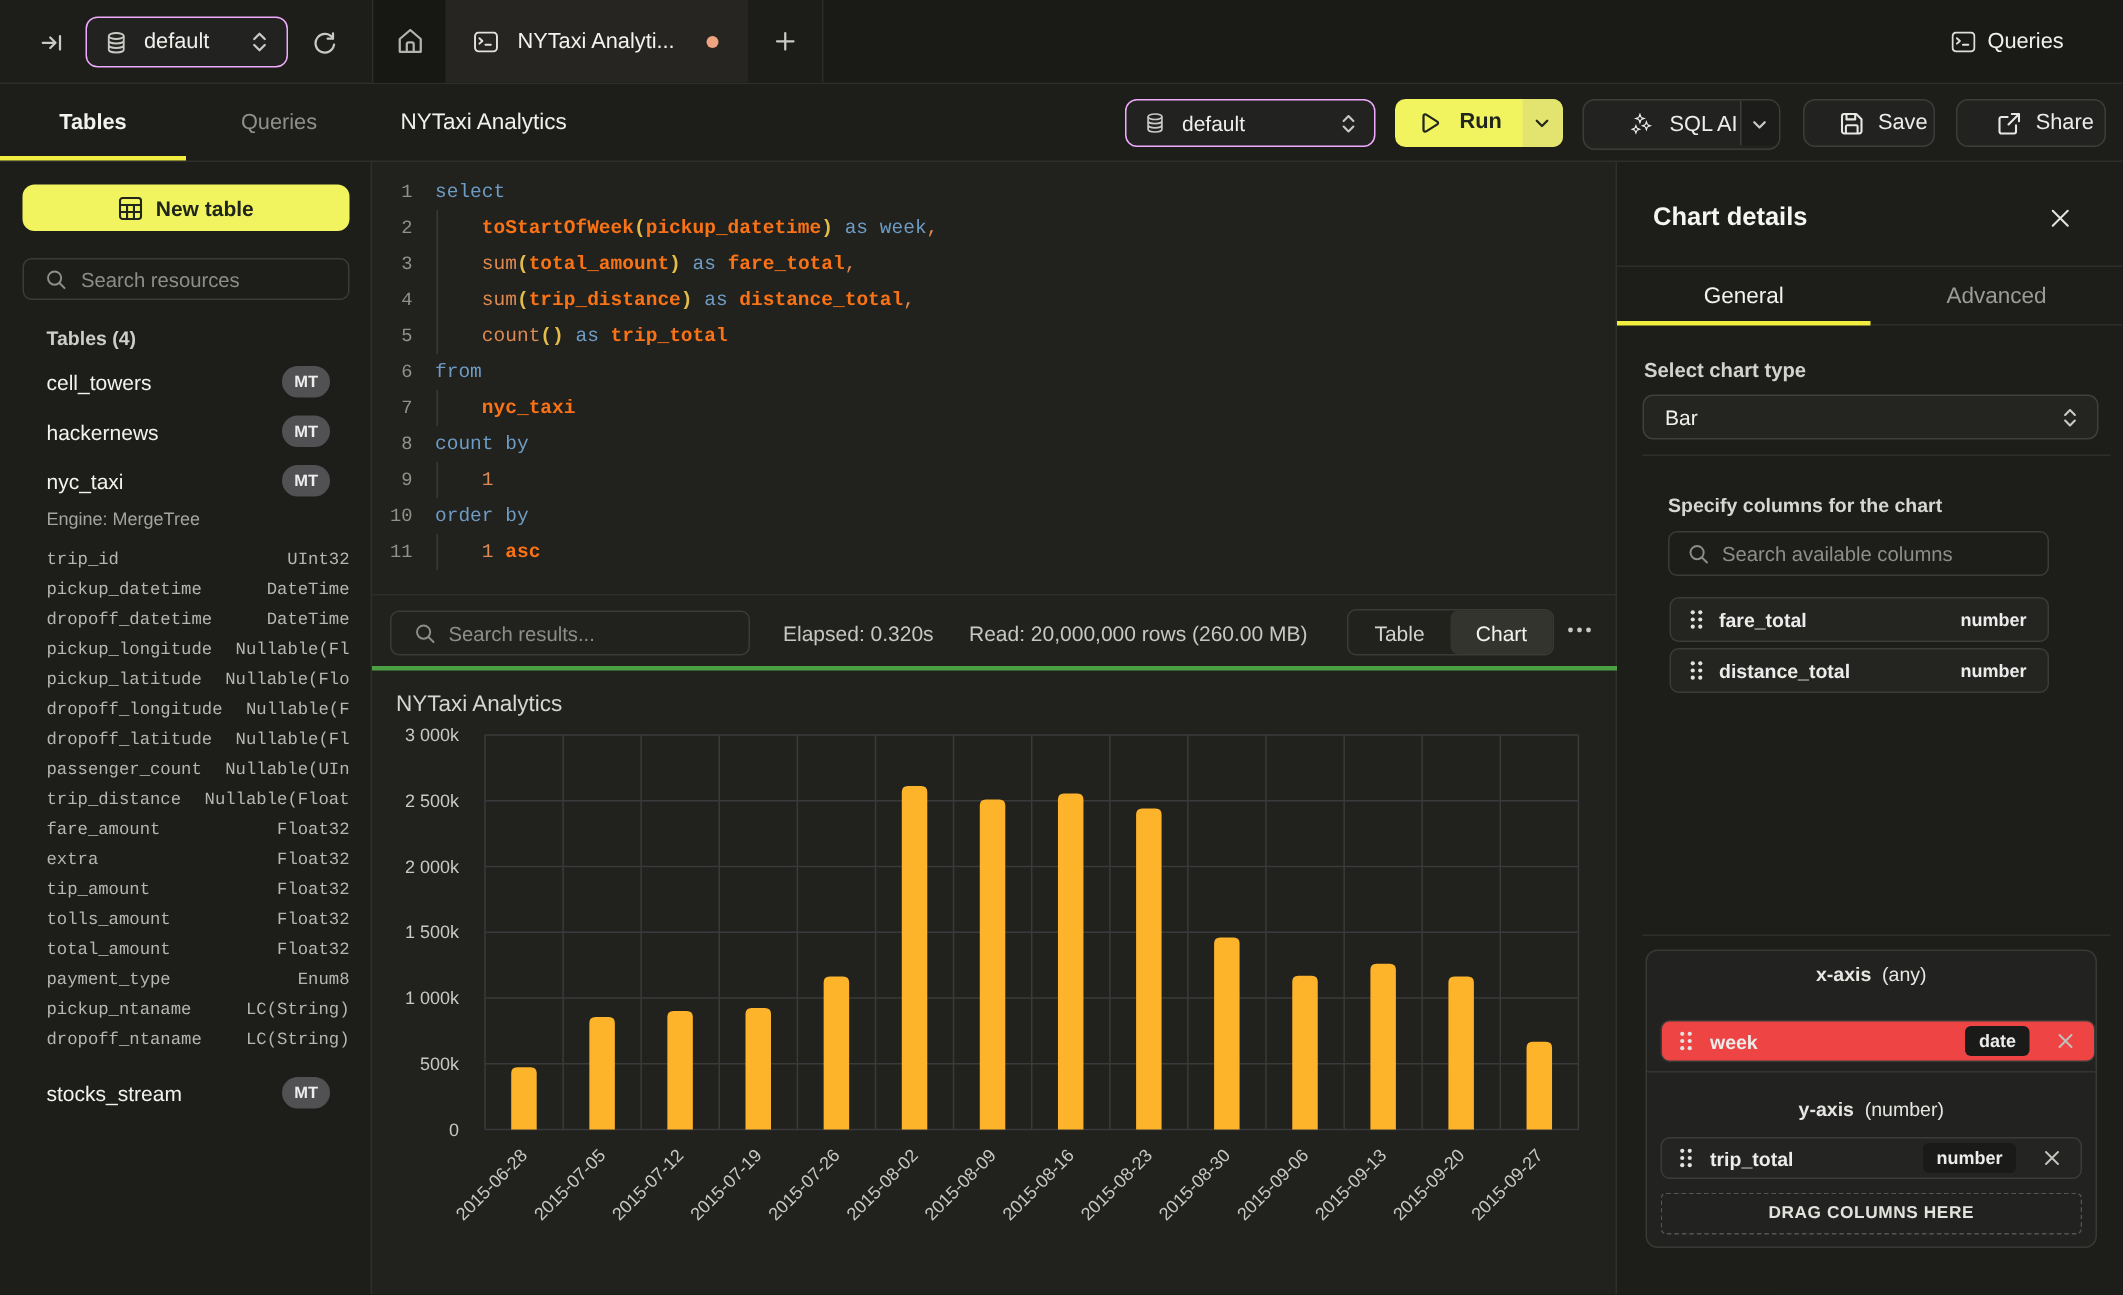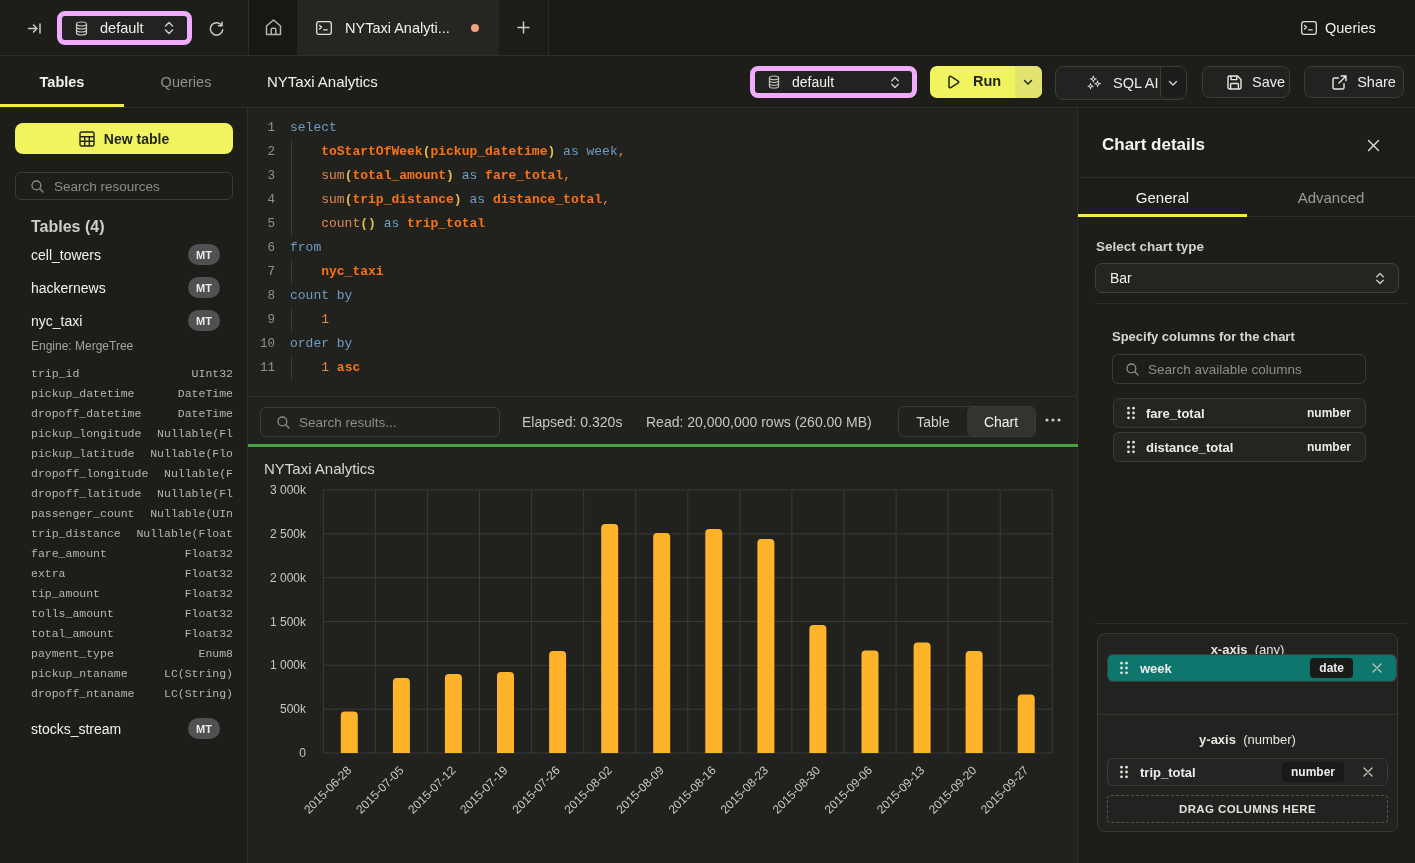--- a/index.html
+++ b/index.html
@@ -7,21 +7,21 @@
 body { font-family:"Liberation Sans", sans-serif; }
 #root { position:relative; width:1415px; height:863px; overflow:hidden; background:#1d1d1a; color:#ececec; }
 .abs { position:absolute; }
 svg { display:block; }
 
 #topbar { position:absolute; left:0; top:0; width:1415px; height:56px; background:#1d1d1a; border-bottom:1px solid #2e2e2b; }
 #tabstrip { position:absolute; left:248px; top:0; width:1167px; height:55px; background:#1a1a17; border-left:1px solid #2e2e2b; }
 #homecell { position:absolute; left:0; top:0; width:48px; height:55px; background:#171714; display:flex; align-items:center; justify-content:center; }
 #tab1 { position:absolute; left:48px; top:0; width:202px; height:55px; background:#262522; display:flex; align-items:center; }
 #pluscell { position:absolute; left:250px; top:0; width:50px; height:55px; background:#1c1c19; border-right:1px solid #2a2a27; display:flex; align-items:center; justify-content:center; }
-.ddbtn { position:absolute; display:flex; align-items:center; border:5px solid #f0abfc; border-radius:8px; background:#222220; }
+.ddbtn { position:absolute; display:flex; align-items:center; border:1px solid #f0abfc; border-radius:8px; background:#222220; }
 
 #row2 { position:absolute; left:0; top:56px; width:1415px; height:52px; background:#1d1d1a; border-bottom:1px solid #2e2e2b; }
 #sidetabs { position:absolute; left:0; top:0; width:248px; height:52px; }
 .btn { position:absolute; height:32px; display:flex; align-items:center; justify-content:center; border:1px solid #3c3c39; border-radius:8px; background:#222220; color:#ececec; font-size:14px;padding-left:20px; }
 
 #sidebar { position:absolute; left:0; top:108px; width:248px; height:755px; background:#1d1d1a; border-right:1px solid #2e2e2b; }
 
 #main { position:absolute; left:248px; top:108px; width:830px; height:755px; background:#21211e; border-right:1px solid #2e2e2b; }
 #editor { position:absolute; left:0; top:0; width:830px; height:289px; border-bottom:1px solid #2e2e2b; font-family:"Liberation Mono", monospace; font-size:13px; }
 .cl { position:absolute; left:42px; height:24px; line-height:24px; white-space:pre; color:#ececec; }
@@ -160,21 +160,21 @@
         </svg>
     <span style="margin-left:9px;font-size:14px;font-weight:600;color:#20261c">New table</span>
   </div>
   <div class="inp" style="left:15px;top:64px;width:218px;height:28px;">
     <svg style="margin-left:15px" width="13" height="13" viewBox="0 0 13 13" fill="none" stroke="#8d8d89" stroke-width="1.3" stroke-linecap="round">
           <circle cx="5.4" cy="5.4" r="4.4"></circle>
           <path d="M8.8 8.8 L12 12"></path>
         </svg>
     <span style="margin-left:10px">Search resources</span>
   </div>
-  <div class="abs" style="left:31px;top:110px;font-size:16px;font-weight:600;color:#cdcdca">Tables (4)</div>
+  <div class="abs" style="left:31px;top:110px;font-size:13px;font-weight:600;color:#cdcdca">Tables (4)</div>
   <div class="abs" style="left:31px;top:130px;width:202px;height:33px;display:flex;align-items:center">
     <span style="font-size:14px;font-weight:500;color:#f2f2f0">cell_towers</span>
     <span class="mt">MT</span>
   </div>
   <div class="abs" style="left:31px;top:163px;width:202px;height:33px;display:flex;align-items:center">
     <span style="font-size:14px;font-weight:500;color:#f2f2f0">hackernews</span>
     <span class="mt">MT</span>
   </div>
   <div class="abs" style="left:31px;top:196px;width:202px;height:33px;display:flex;align-items:center">
     <span style="font-size:14px;font-weight:500;color:#f2f2f0">nyc_taxi</span>
@@ -374,21 +374,21 @@
           <circle cx="7.5" cy="7" r="1.4"></circle>
           <circle cx="2.5" cy="11.8" r="1.4"></circle>
           <circle cx="7.5" cy="11.8" r="1.4"></circle>
         </svg>
     <span style="margin-left:10px">distance_total</span>
     <span style="position:absolute;right:14px;font-size:12px">number</span>
   </div>
   <div class="abs" style="left:17px;top:515px;width:312px;height:1px;background:#2e2e2b"></div>
   <div class="abs" style="left:19px;top:525px;width:301px;height:199px;border:1px solid #383835;border-radius:8px;background:#222220">
     <div class="abs" style="left:0;top:8px;width:299px;text-align:center;font-size:13px;color:#e6e6e3"><b>x-axis</b>&nbsp;&nbsp;(any)</div>
-    <div class="chip" style="left:9px;top:20px;width:290px;height:28px;background:#0f766e">
+    <div class="chip" style="left:9px;top:46px;width:290px;height:28px;background:#ef4444">
       <svg class="dots" style="margin-left:11px" viewBox="0 0 10 14" fill="#e2e2df">
             <circle cx="2.5" cy="2.2" r="1.4"></circle>
             <circle cx="7.5" cy="2.2" r="1.4"></circle>
             <circle cx="2.5" cy="7" r="1.4"></circle>
             <circle cx="7.5" cy="7" r="1.4"></circle>
             <circle cx="2.5" cy="11.8" r="1.4"></circle>
             <circle cx="7.5" cy="11.8" r="1.4"></circle>
           </svg>
       <span style="margin-left:11px">week</span>
       <span class="tag" style="position:absolute;right:43px">date</span>

